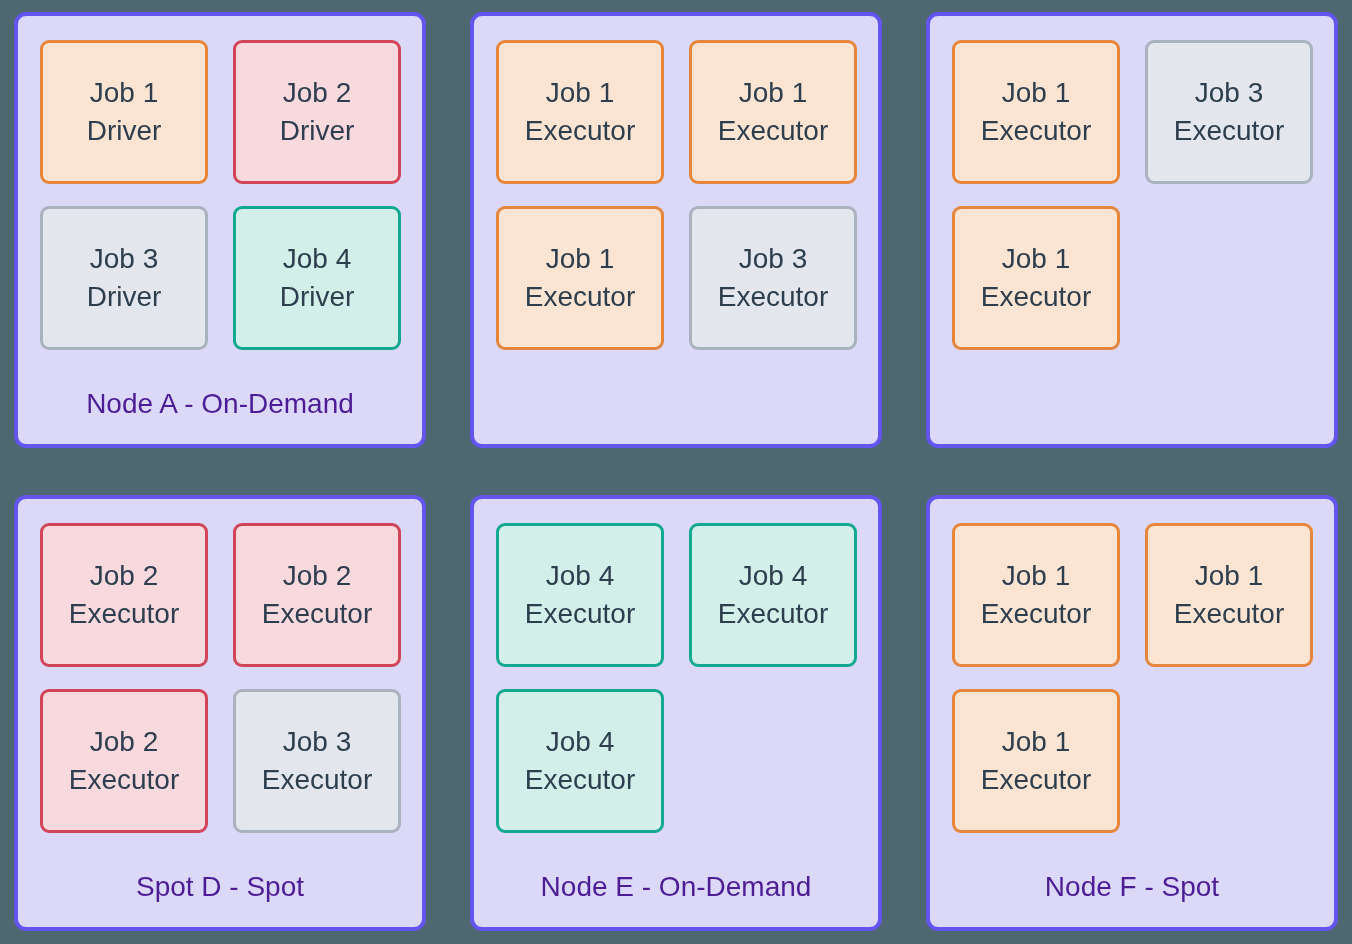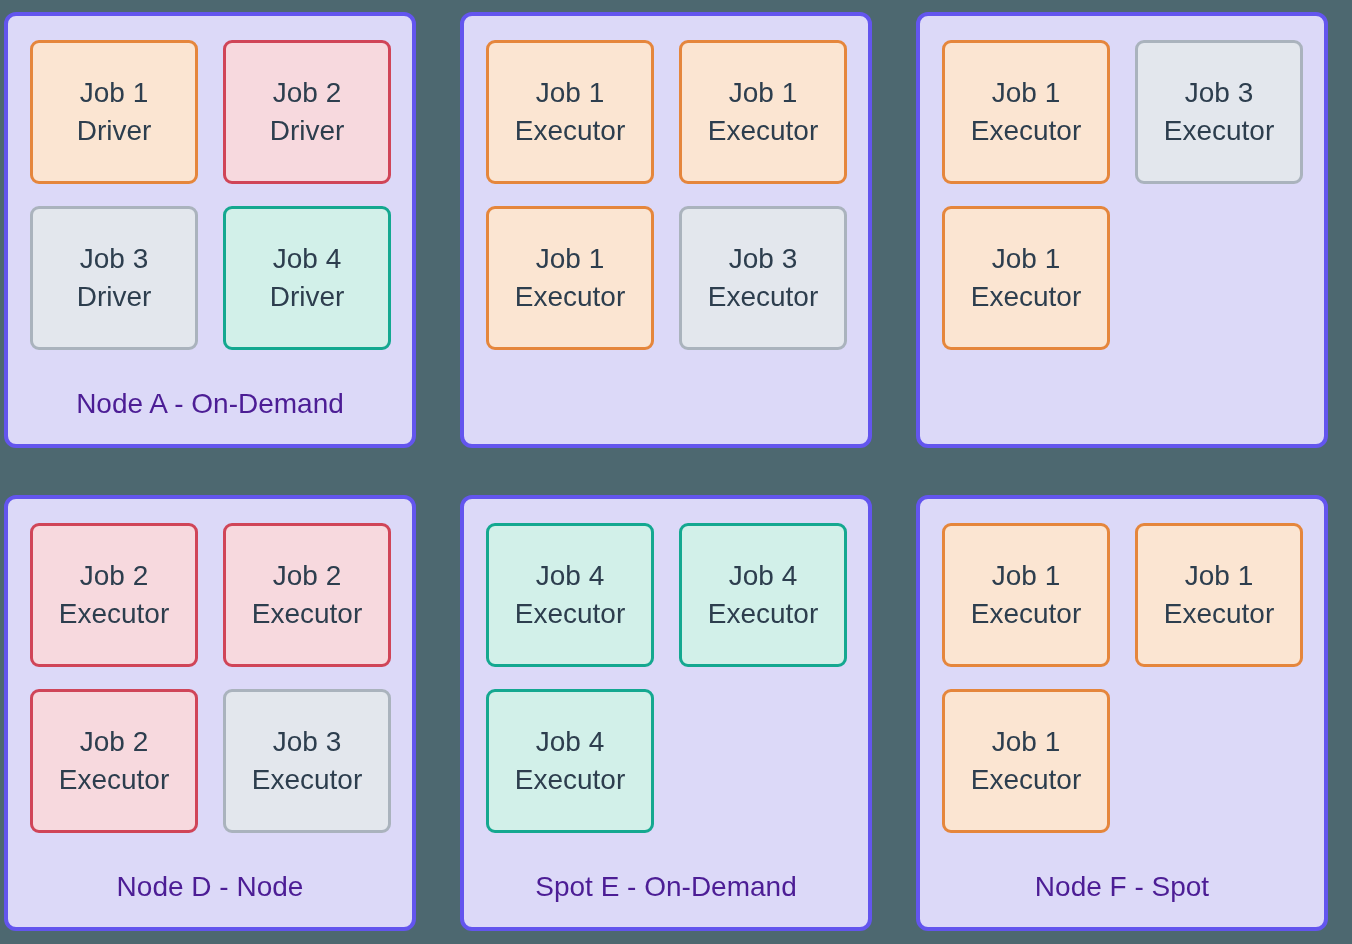--- a/index.html
+++ b/index.html
@@ -7,21 +7,21 @@
     padding: 0;
     width: 1352px;
     height: 944px;
     overflow: hidden;
     font-family: "Liberation Sans", sans-serif;
   }
   .board {
     box-sizing: border-box;
     width: 1352px;
     height: 684px;
-    padding: 12px 14px 14px 4px;
+    padding: 12px 14px 14px 14px;
     display: grid;
     grid-template-columns: repeat(3, 412px);
     grid-template-rows: repeat(2, 436px);
     column-gap: 44px;
     row-gap: 47px;
   }
   .node {
     box-sizing: border-box;
     border: 4px solid #6355ee;
     border-radius: 12px;
@@ -132,38 +132,38 @@
   </div>
         <div class="job" style="border-color: rgb(208, 69, 88); background: rgb(247, 217, 222); color: rgb(45, 62, 78);">
     <div class="l1">Job 2</div>
     <div class="l2">Executor</div>
   </div>
         <div class="job" style="border-color: rgb(170, 179, 189); background: rgb(227, 231, 237); color: rgb(45, 62, 78);">
     <div class="l1">Job 3</div>
     <div class="l2">Executor</div>
   </div>
       </div>
-    <div class="node-label">Node D - Node</div>
+    <div class="node-label">Spot D - Spot</div>
   </section>
     <section class="node" style="background: rgb(220, 217, 248); border-color: rgb(99, 85, 238);">
     <div class="jobs">
         <div class="job" style="border-color: rgb(20, 168, 144); background: rgb(210, 240, 233); color: rgb(45, 62, 78);">
     <div class="l1">Job 4</div>
     <div class="l2">Executor</div>
   </div>
         <div class="job" style="border-color: rgb(20, 168, 144); background: rgb(210, 240, 233); color: rgb(45, 62, 78);">
     <div class="l1">Job 4</div>
     <div class="l2">Executor</div>
   </div>
         <div class="job" style="border-color: rgb(20, 168, 144); background: rgb(210, 240, 233); color: rgb(45, 62, 78);">
     <div class="l1">Job 4</div>
     <div class="l2">Executor</div>
   </div>
       </div>
-    <div class="node-label">Spot E - On-Demand</div>
+    <div class="node-label">Node E - On-Demand</div>
   </section>
     <section class="node" style="background: rgb(220, 217, 248); border-color: rgb(99, 85, 238);">
     <div class="jobs">
         <div class="job" style="border-color: rgb(229, 134, 60); background: rgb(251, 229, 210); color: rgb(45, 62, 78);">
     <div class="l1">Job 1</div>
     <div class="l2">Executor</div>
   </div>
         <div class="job" style="border-color: rgb(229, 134, 60); background: rgb(251, 229, 210); color: rgb(45, 62, 78);">
     <div class="l1">Job 1</div>
     <div class="l2">Executor</div>

